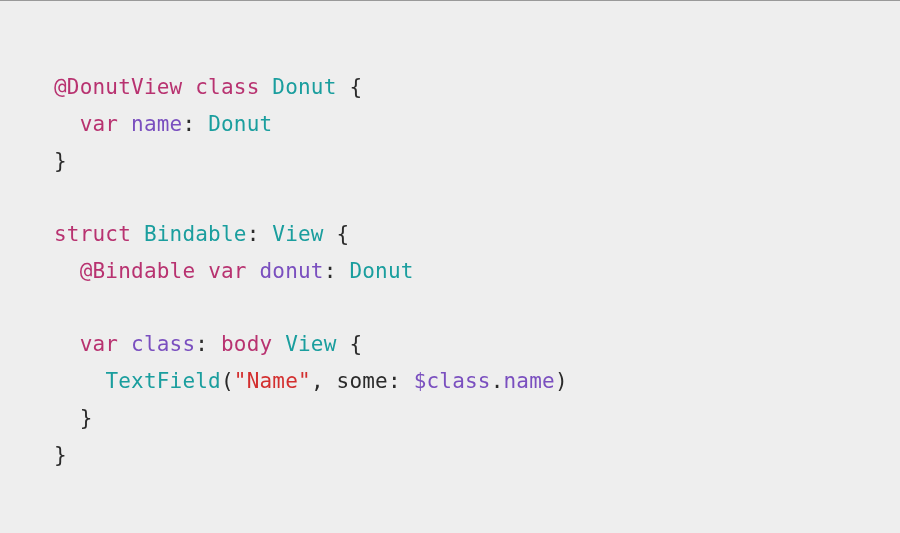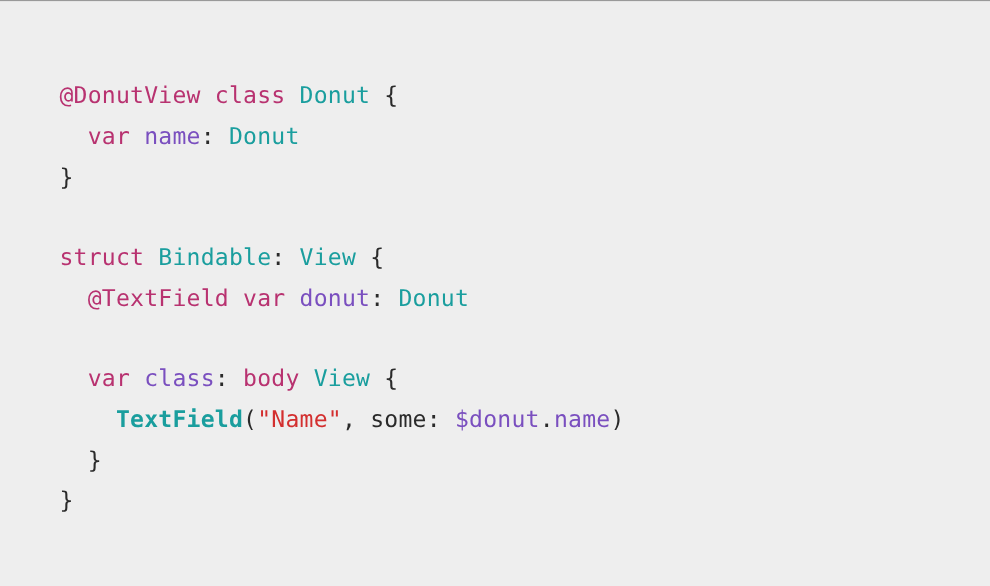--- a/index.html
+++ b/index.html
@@ -18,30 +18,30 @@
       border-top: 1px solid #999;
       letter-spacing: 0.2px;
     }
     .code-block {
       white-space: pre;
     }
     .tok-attr { color: #b83270; }      
     .tok-keyword { color: #b83270; }
     .tok-type { color: #1a9e9e; }      
     .tok-ident { color: #7a4fbf; text-align: center; }     
-    .tok-func { color: #1a9e9e; font-weight: bold; }      
+    .tok-func { color: #1a9e9e; }      
     .tok-string { color: #d32f2f; }    
     .tok-plain { color: #2a2a2a; }     
   </style>
 </head>
 <body>
 
 <div class="code-block"><span><span class="tok-attr">@DonutView</span> <span class="tok-keyword">class</span> <span class="tok-type">Donut</span><span class="tok-plain"> {</span></span>
 <span><span class="tok-plain">  </span><span class="tok-keyword">var</span> <span class="tok-ident">name</span><span class="tok-plain">: </span><span class="tok-type">Donut</span></span>
 <span><span class="tok-plain">}</span></span>
 <span><span></span></span>
 <span><span class="tok-keyword">struct</span> <span class="tok-type">Bindable</span><span class="tok-plain">: </span><span class="tok-type">View</span><span class="tok-plain"> {</span></span>
-<span><span class="tok-plain">  </span><span class="tok-attr">@TextField</span> <span class="tok-keyword">var</span> <span class="tok-ident">donut</span><span class="tok-plain">: </span><span class="tok-type">Donut</span></span>
+<span><span class="tok-plain">  </span><span class="tok-attr">@Bindable</span> <span class="tok-keyword">var</span> <span class="tok-ident">donut</span><span class="tok-plain">: </span><span class="tok-type">Donut</span></span>
 <span><span></span></span>
 <span><span class="tok-plain">  </span><span class="tok-keyword">var</span> <span class="tok-ident">class</span><span class="tok-plain">: </span><span class="tok-keyword">body</span> <span class="tok-type">View</span><span class="tok-plain"> {</span></span>
-<span><span class="tok-plain">    </span><span class="tok-func">TextField</span><span class="tok-plain">(</span><span class="tok-string">"Name"</span><span class="tok-plain">, </span><span class="tok-plain">some</span><span class="tok-plain">: </span><span class="tok-ident">$donut</span><span class="tok-plain">.</span><span class="tok-ident">name</span><span class="tok-plain">)</span></span>
+<span><span class="tok-plain">    </span><span class="tok-func">TextField</span><span class="tok-plain">(</span><span class="tok-string">"Name"</span><span class="tok-plain">, </span><span class="tok-plain">some</span><span class="tok-plain">: </span><span class="tok-ident">$class</span><span class="tok-plain">.</span><span class="tok-ident">name</span><span class="tok-plain">)</span></span>
 <span><span class="tok-plain">  </span><span class="tok-plain">}</span></span>
 <span><span class="tok-plain">}</span></span></div>
 
 </body></html>

